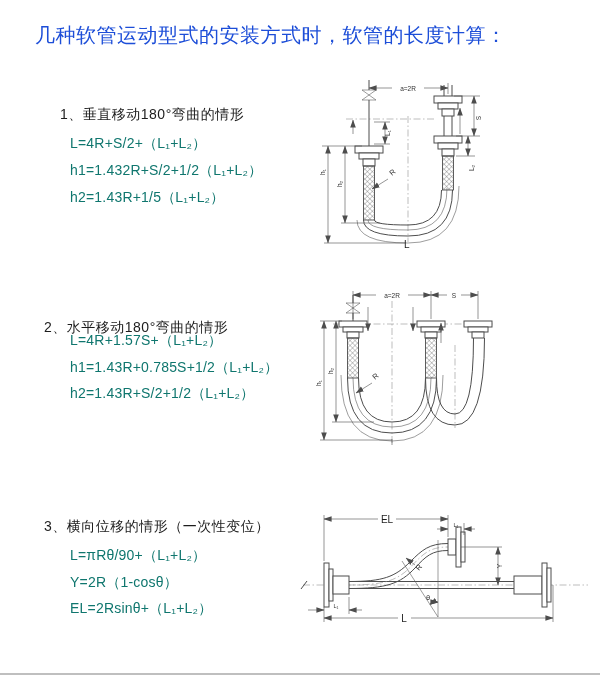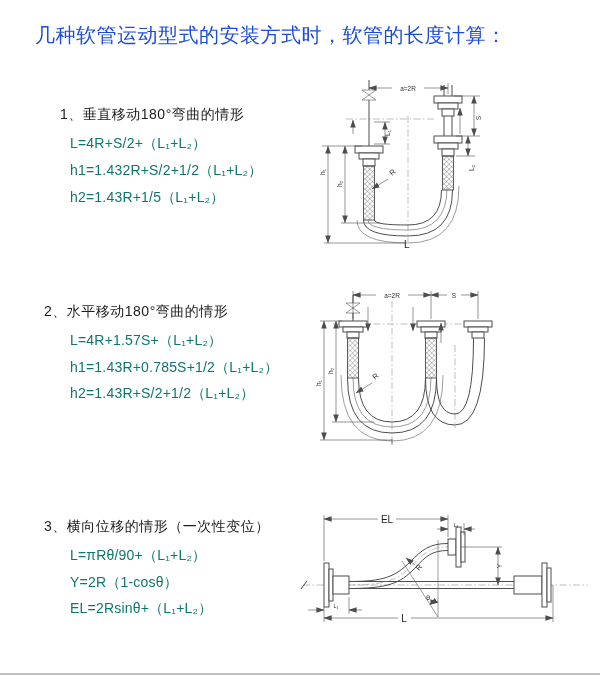--- a/index.html
+++ b/index.html
@@ -29,21 +29,21 @@
 </head>
 <body>
 
 <div class="abs title" style="left:35px;top:22px;">几种软管运动型式的安装方式时，软管的长度计算：</div>
 
 <div class="abs heading" style="left:44px;top:106px;margin-left:16px;">1、垂直移动180°弯曲的情形</div>
 <div class="abs formula" style="left:70px;top:135px;">L=4R+S/2+（L₁+L₂）</div>
 <div class="abs formula" style="left:70px;top:162px;">h1=1.432R+S/2+1/2（L₁+L₂）</div>
 <div class="abs formula" style="left:70px;top:189px;">h2=1.43R+1/5（L₁+L₂）</div>
 
-<div class="abs heading" style="left:44px;top:303px;text-align:center;">2、水平移动180°弯曲的情形</div>
+<div class="abs heading" style="left:44px;top:319px;text-align:center;">2、水平移动180°弯曲的情形</div>
 <div class="abs formula" style="left:70px;top:332px;">L=4R+1.57S+（L₁+L₂）</div>
 <div class="abs formula" style="left:70px;top:359px;text-align:right;">h1=1.43R+0.785S+1/2（L₁+L₂）</div>
 <div class="abs formula" style="left:70px;top:385px;">h2=1.43R+S/2+1/2（L₁+L₂）</div>
 
 <div class="abs heading" style="left:44px;top:518px;">3、横向位移的情形（一次性变位）</div>
 <div class="abs formula" style="left:70px;top:547px;">L=πRθ/90+（L₁+L₂）</div>
 <div class="abs formula" style="left:70px;top:574px;text-align:right;">Y=2R（1-cosθ）</div>
 <div class="abs formula" style="left:70px;top:600px;">EL=2Rsinθ+（L₁+L₂）</div>
 
 <svg class="abs" style="left:308px;top:72px;" width="280" height="178" viewBox="0 0 280 178">

